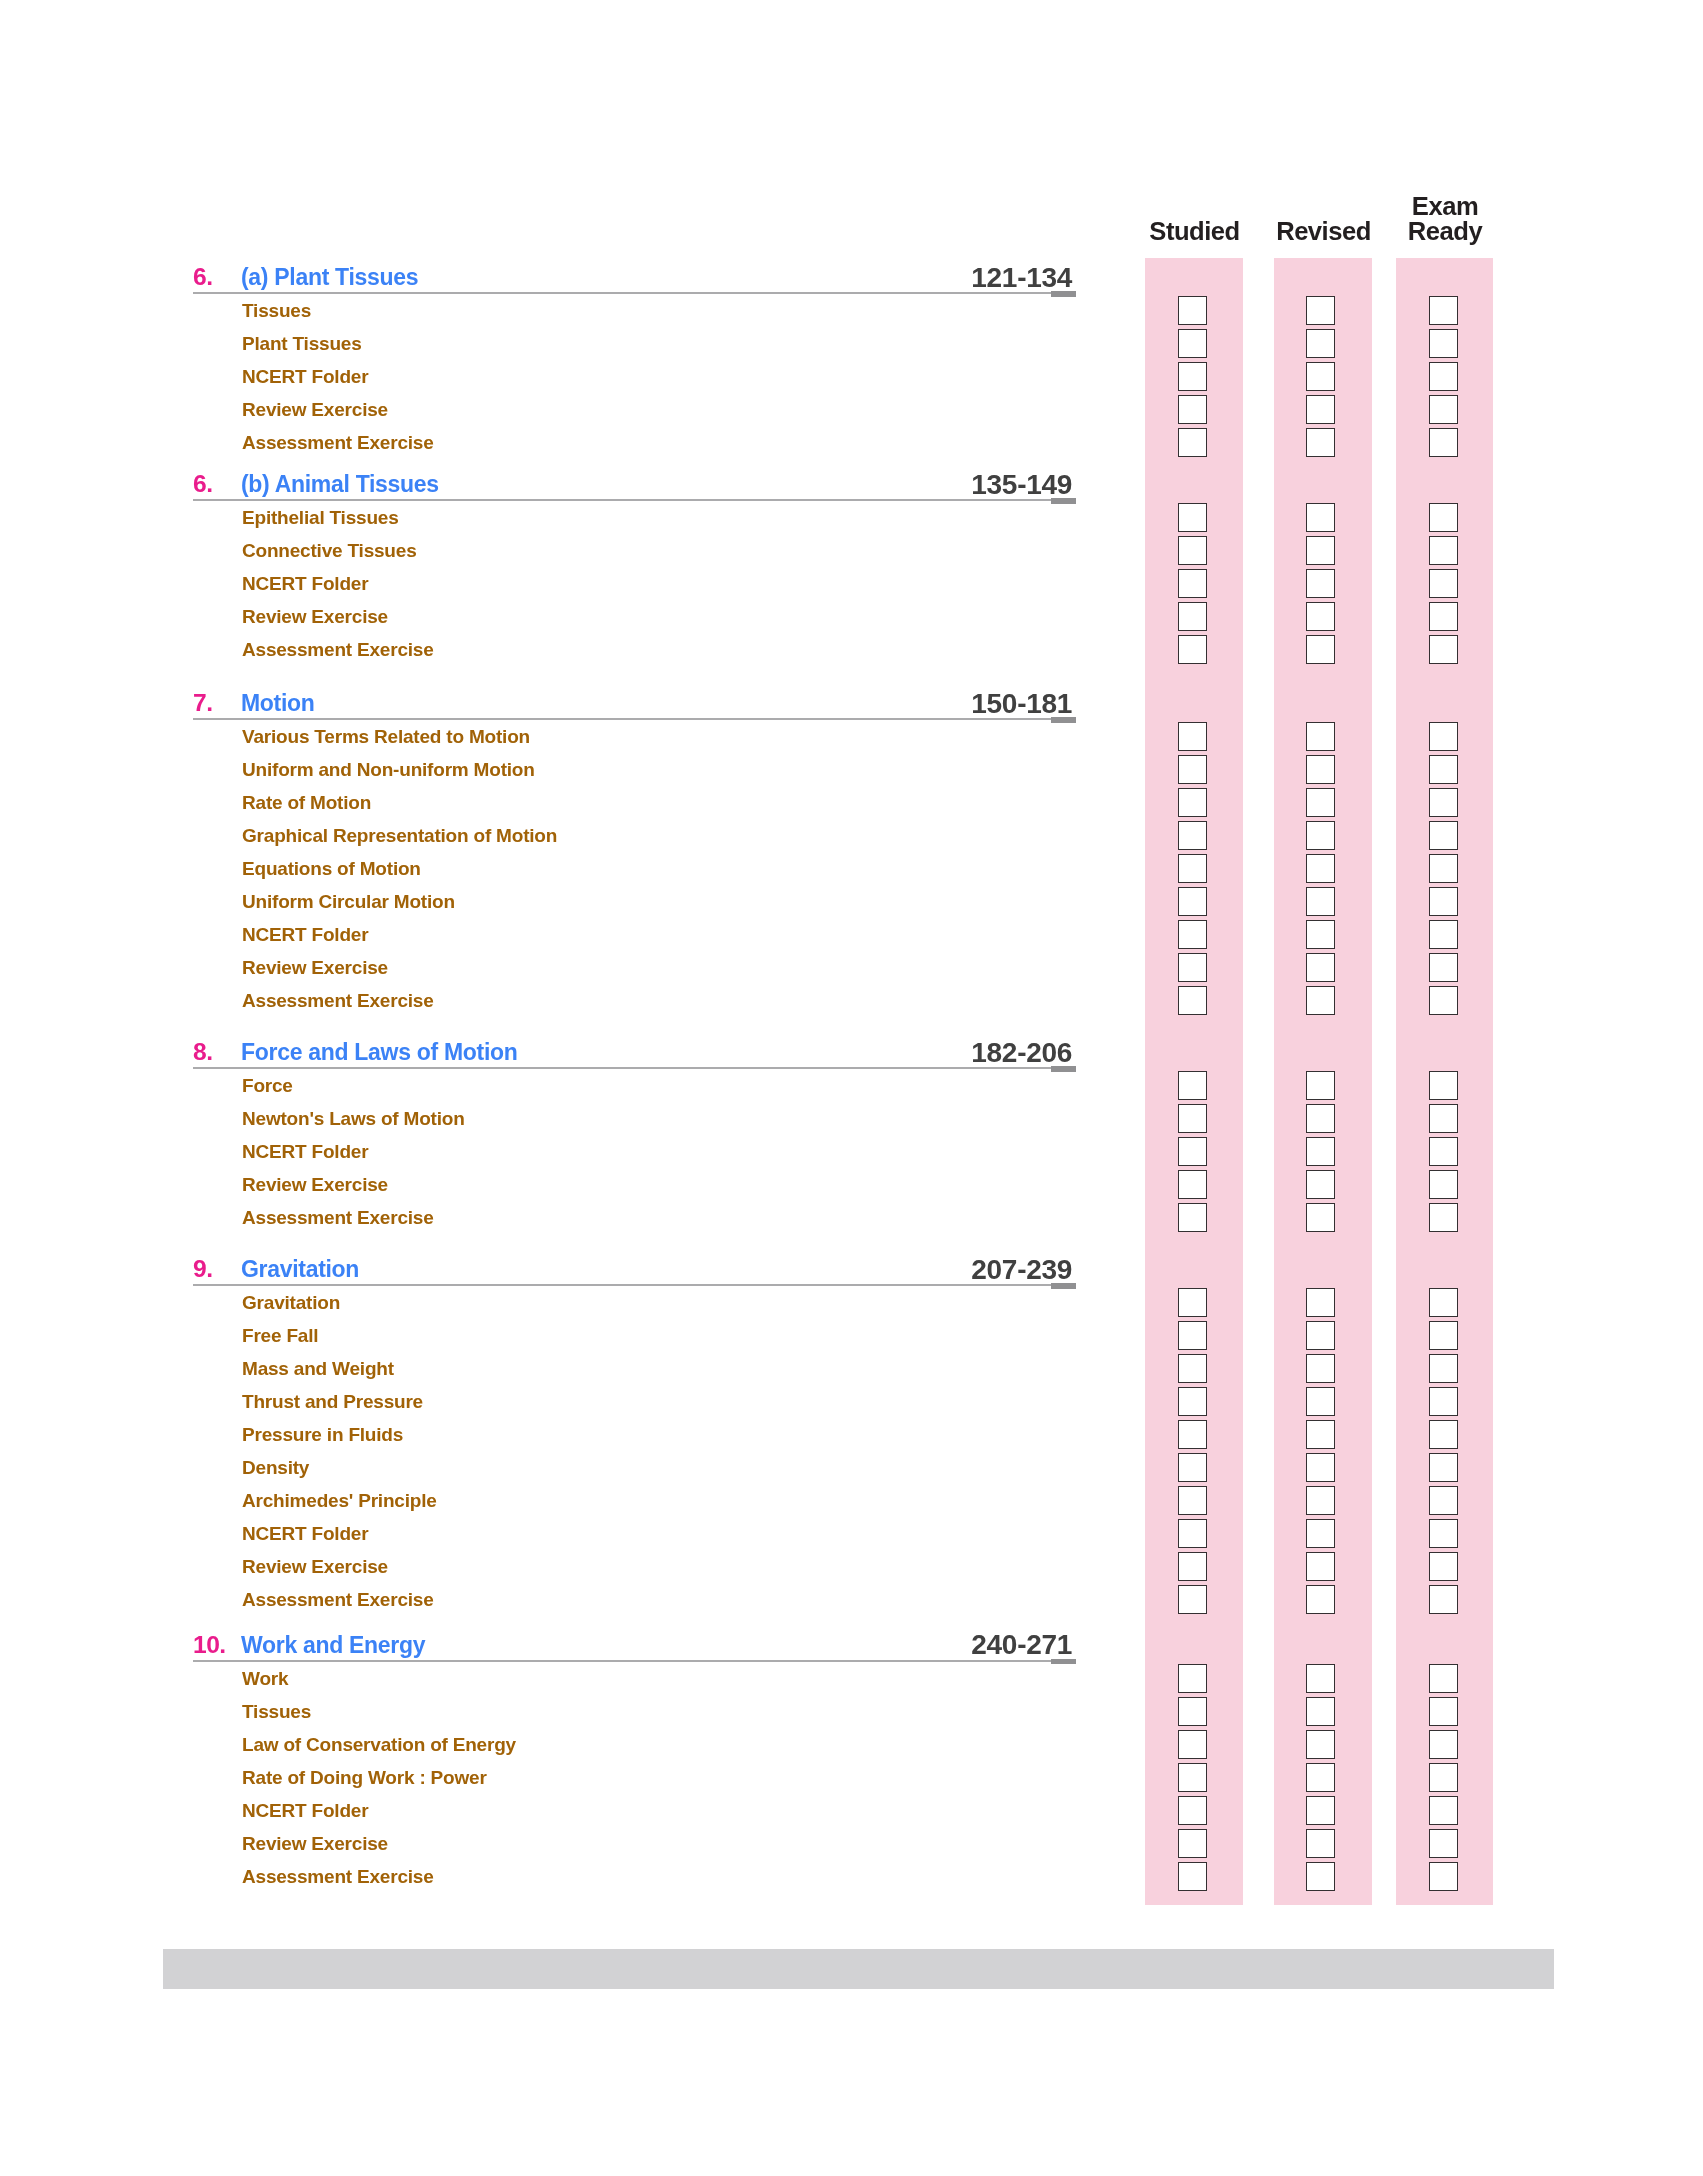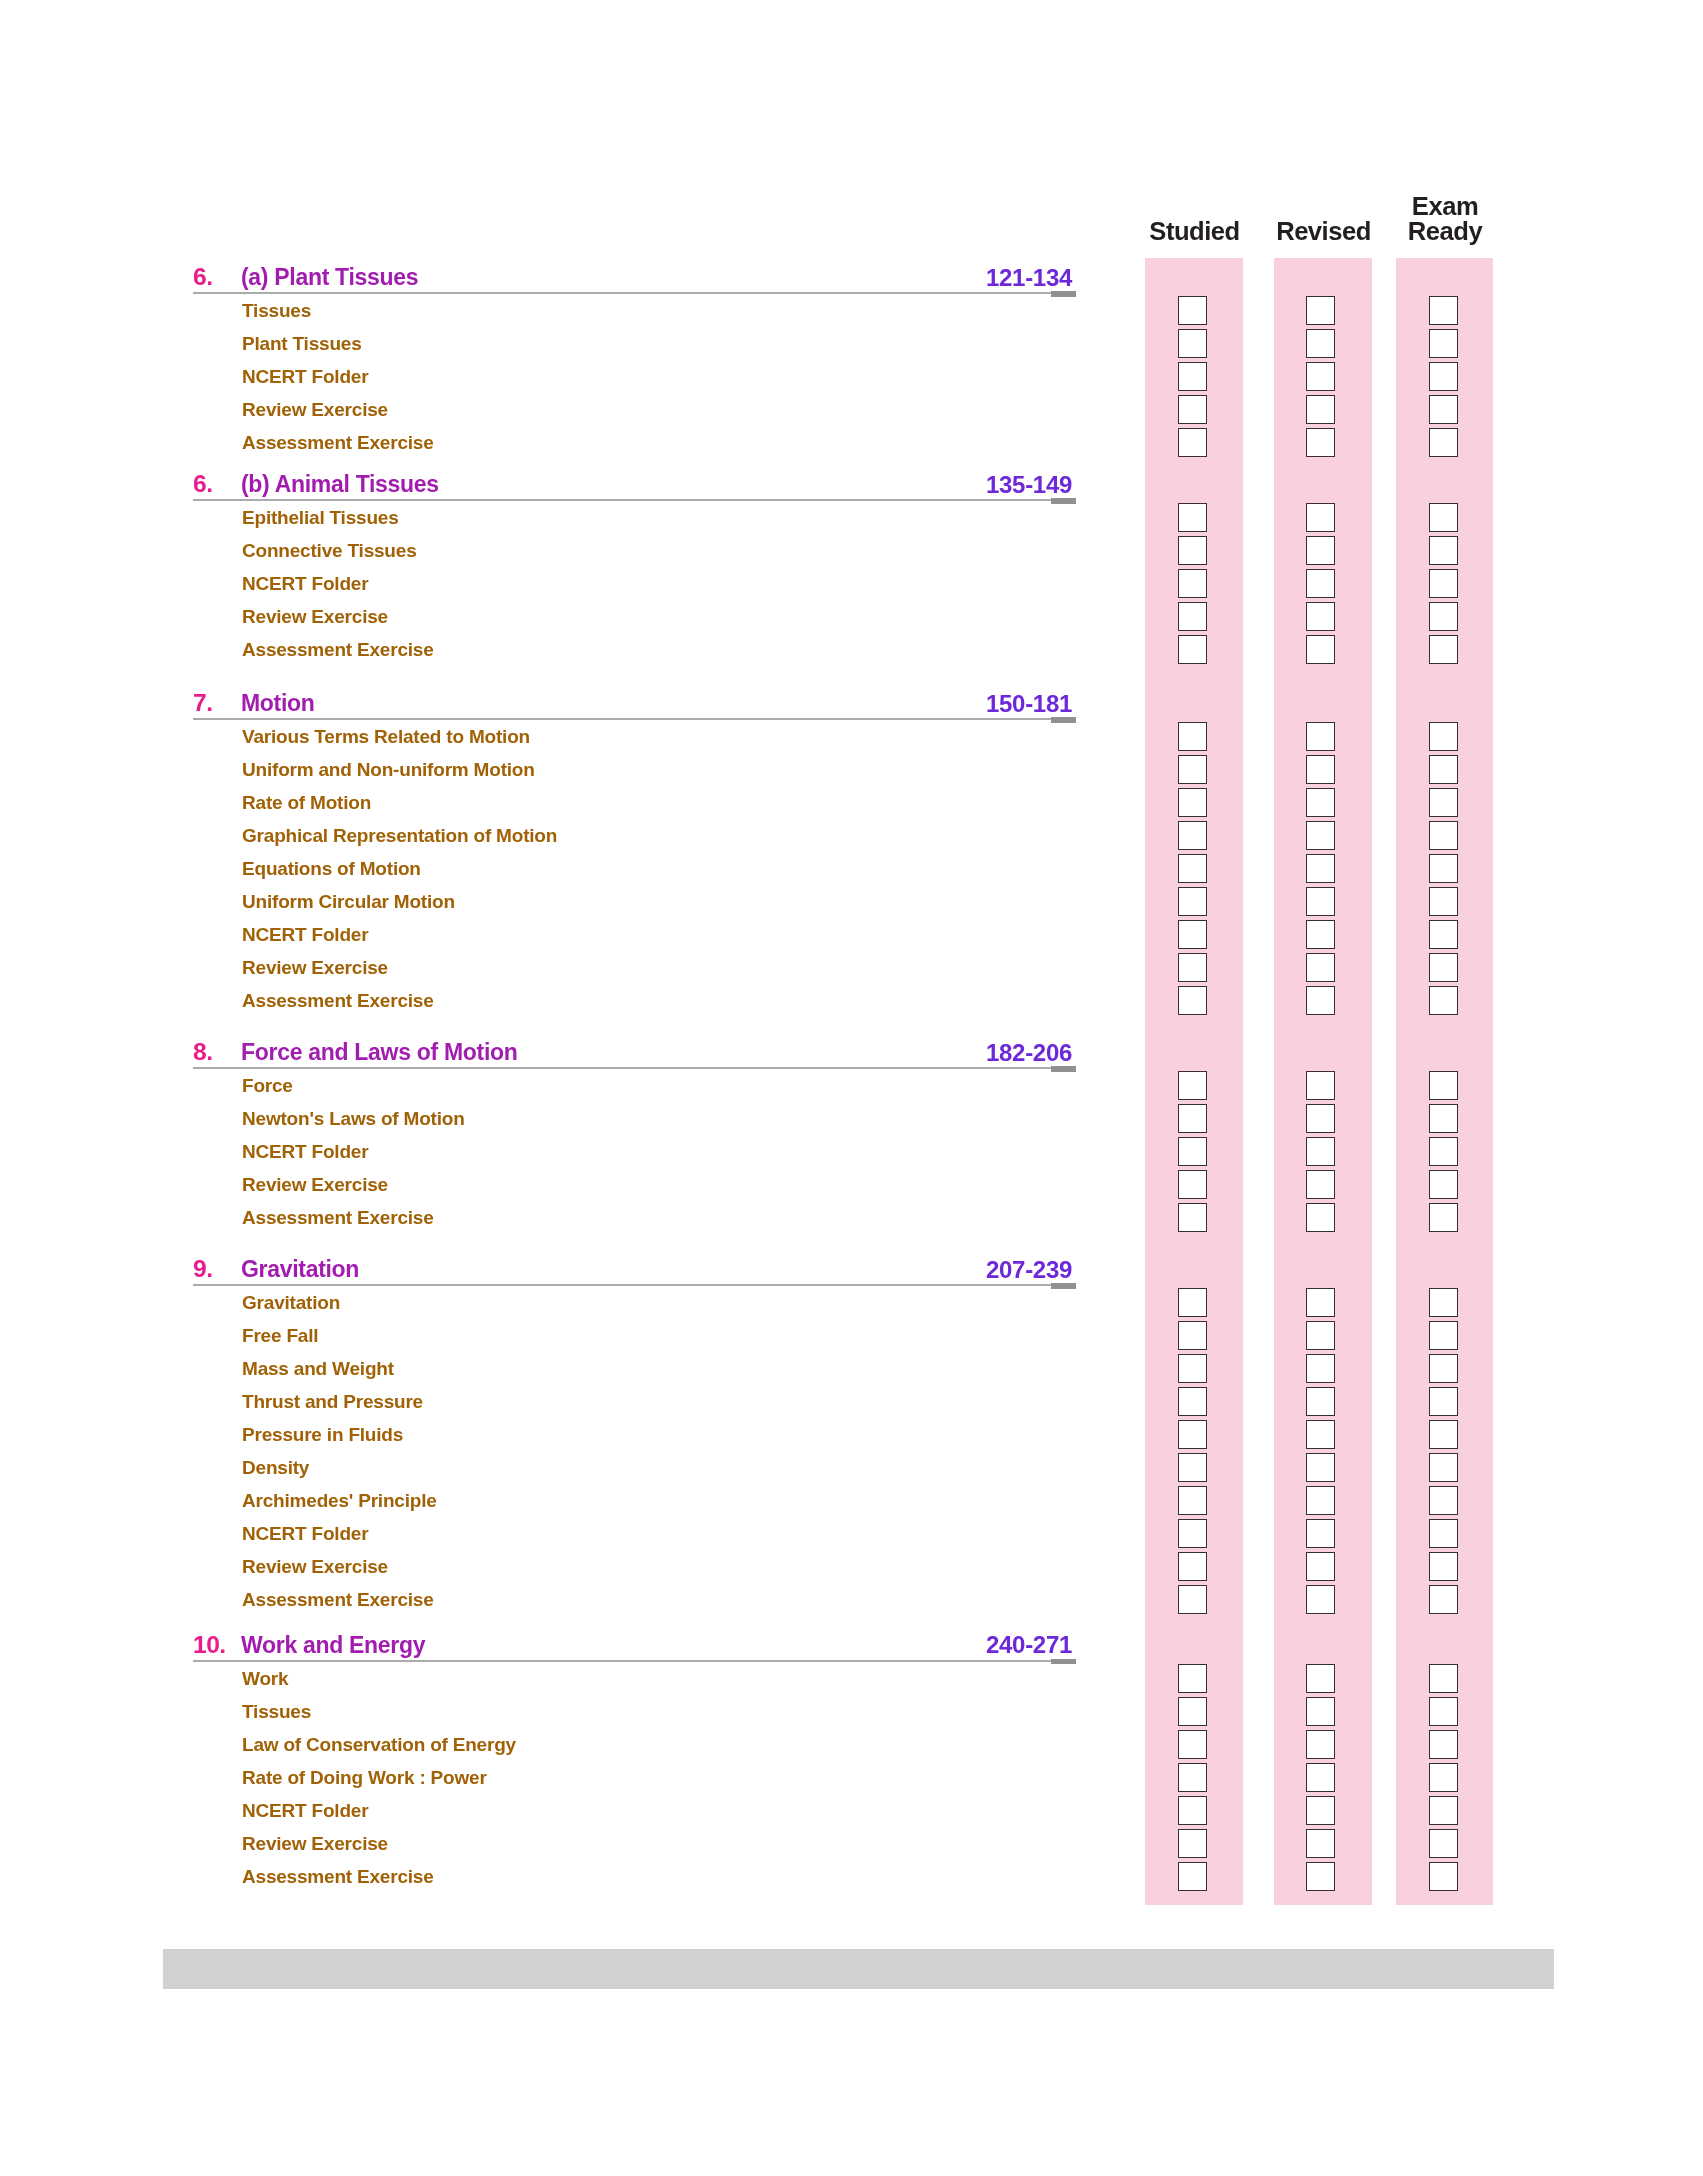--- a/index.html
+++ b/index.html
@@ -31,26 +31,26 @@
 
   
   .chapter{position:relative;}
   .ch-head{position:relative;height:34px;}
   .ch-num{
     position:absolute;left:193px;top:1.9px;
     font-size:24.6px;font-weight:bold;line-height:30px;color:#e91c8c;letter-spacing:-0.5px;
   }
   .ch-title{
     position:absolute;left:241px;top:1.9px;
-    font-size:23px;font-weight:bold;line-height:30px;letter-spacing:-0.3px;color:#a21caf;
+    font-size:23px;font-weight:bold;line-height:30px;letter-spacing:-0.3px;color:#3b82f6;
     white-space:nowrap;
   }
   .ch-pages{
     position:absolute;right:631px;top:2.8px;
-    font-size:24px;font-weight:bold;line-height:30px;letter-spacing:-0.3px;color:#6d28d9;
+    font-size:28px;font-weight:bold;line-height:30px;letter-spacing:-0.3px;color:#404040;
   }
   .rule{position:absolute;left:193px;right:627px;bottom:0;height:1.9px;background:#ababad;}
   .rule-cap{position:absolute;right:0;bottom:-2.8px;width:24.6px;height:5.7px;background:#909092;}
 
   
   .topic-row{position:relative;height:33px;}
   .topic-label{
     position:absolute;left:242px;top:0;line-height:33px;
     font-size:19px;font-weight:bold;letter-spacing:-0.2px;color:#a16207;
     white-space:nowrap;

